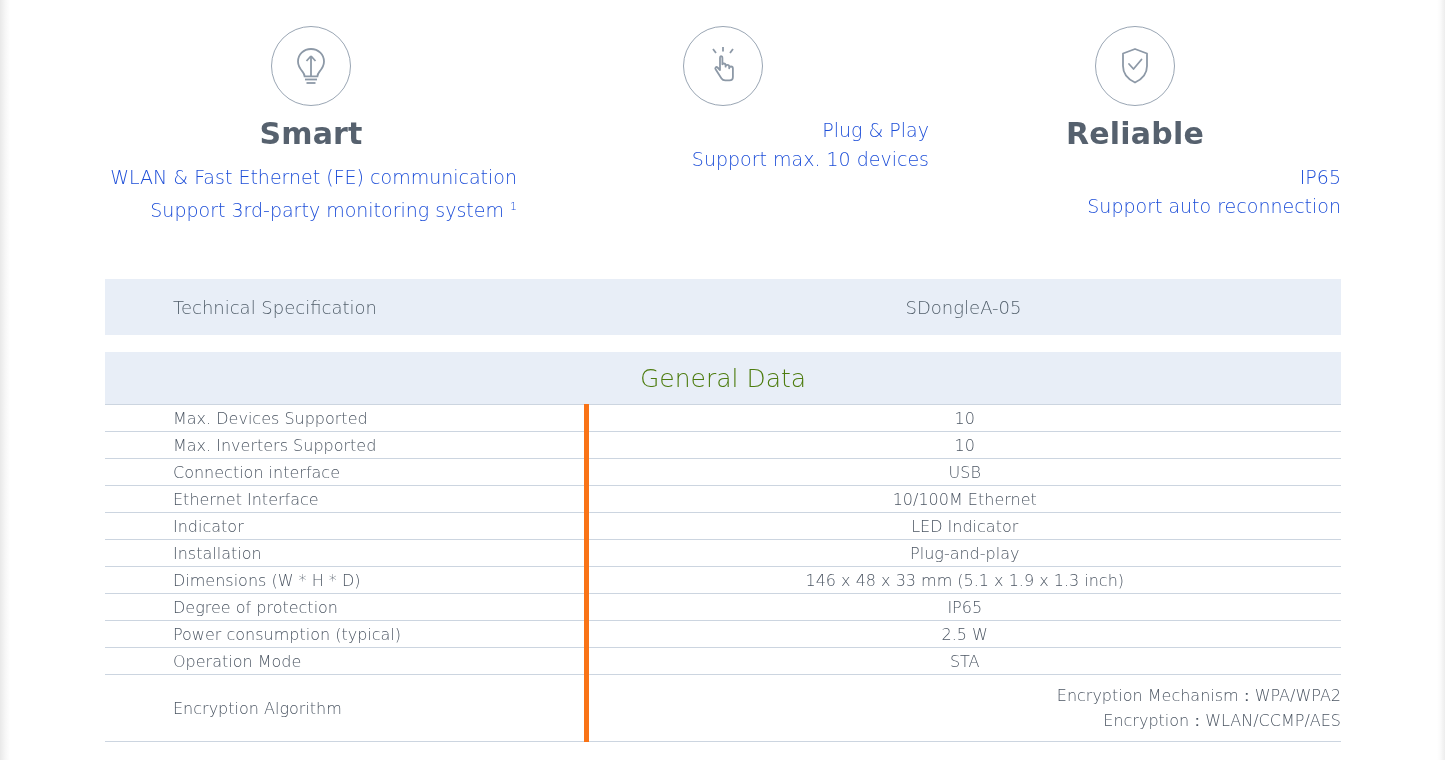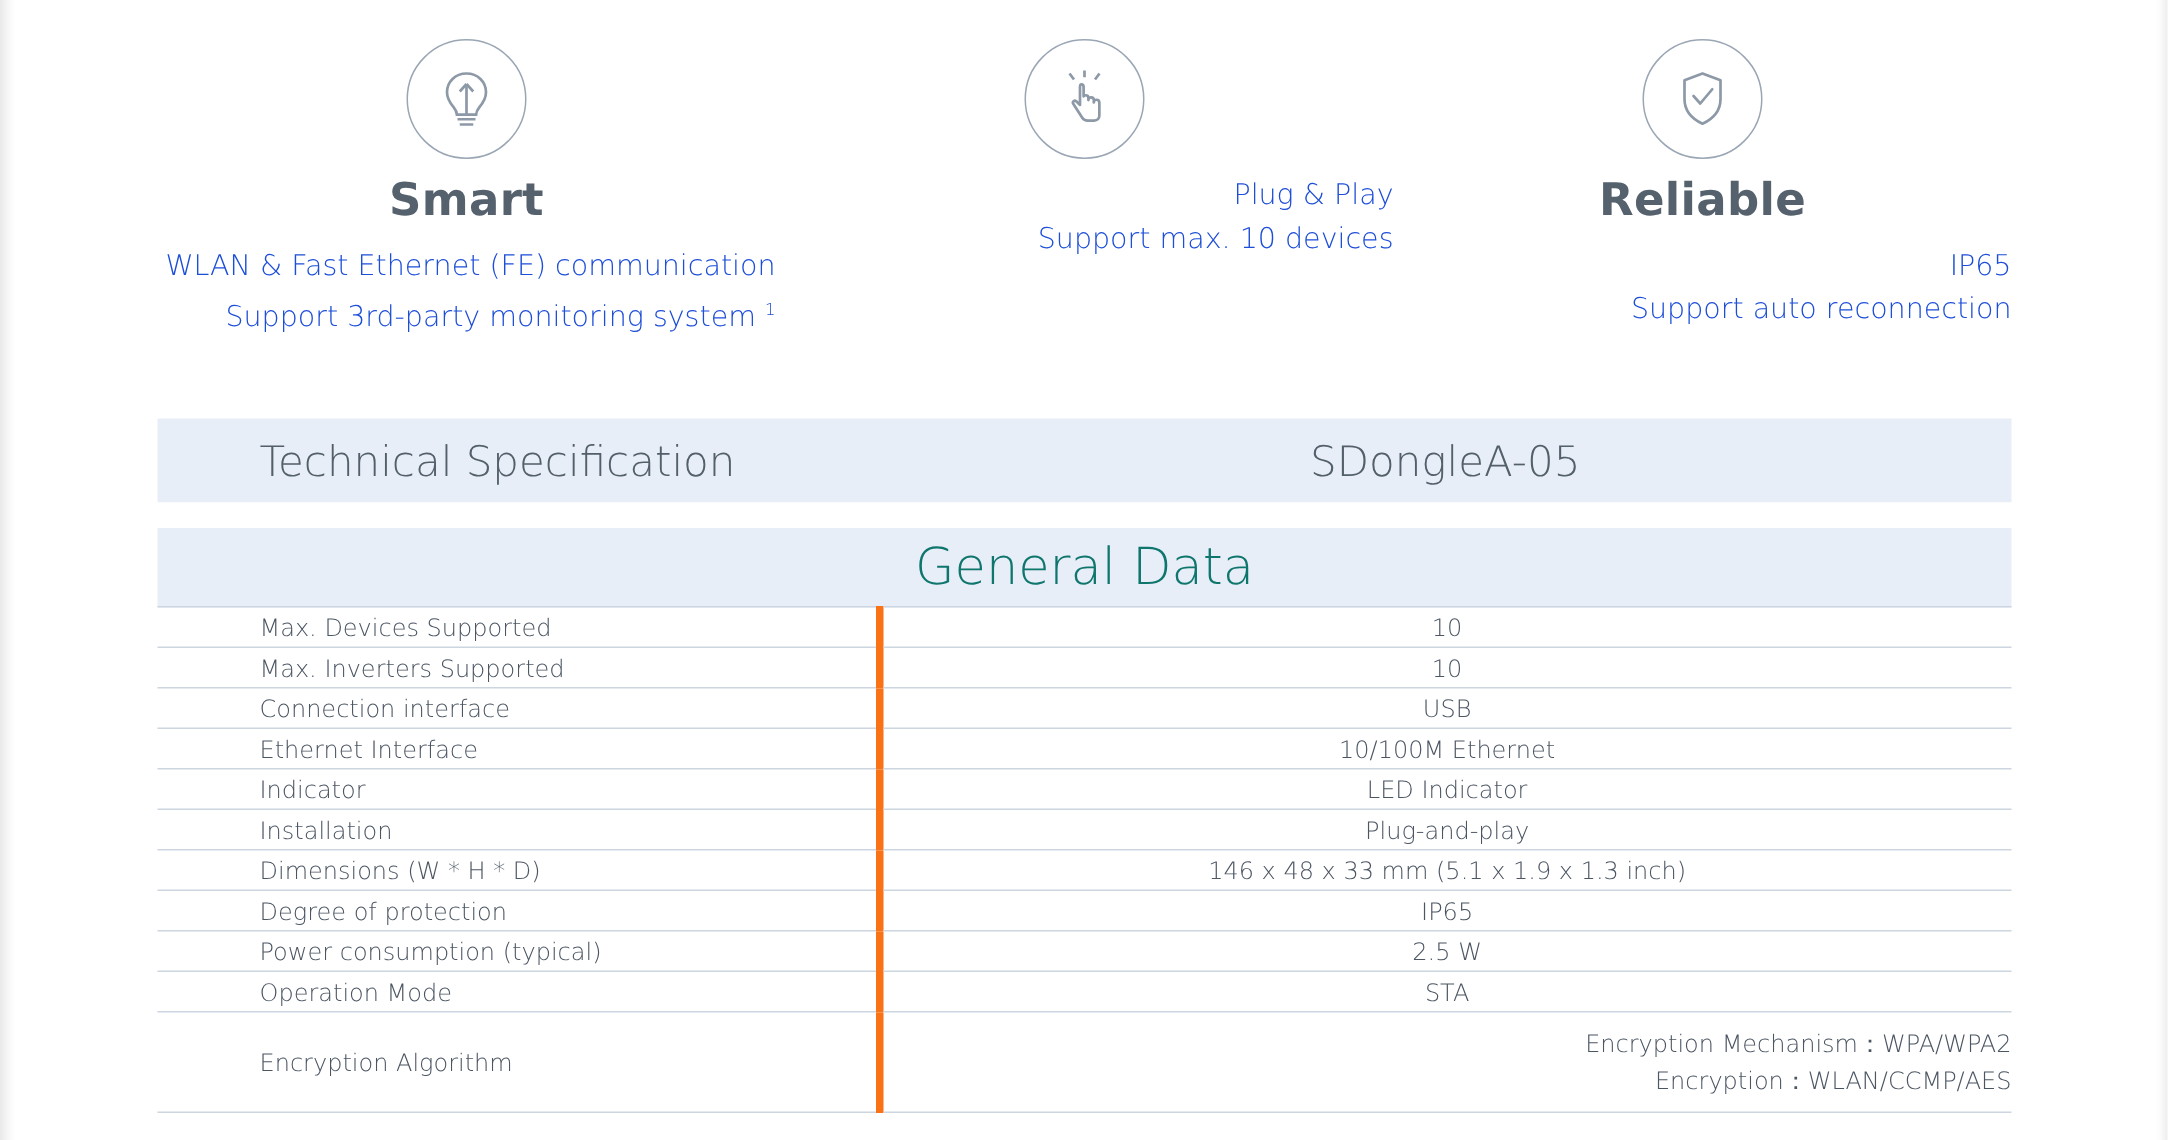--- a/index.html
+++ b/index.html
@@ -93,34 +93,34 @@
   .spec-table col.c2 { width: 755px; }
 
   .spec-table td {
     padding: 0;
     vertical-align: middle;
   }
 
   tr.header-row td {
     background: #e8eef7;
     height: 56px;
-    font-size: 28px;
+    font-size: 18px;
     color: #53606c;
     font-weight: 300;
   }
   tr.header-row td.left  { padding-left: 68px; }
   tr.header-row td.right { text-align: center; margin-top: 36px; }
 
   tr.spacer-row td { height: 17px; background: #ffffff; border: none; }
 
   tr.section-row td {
     background: #e8eef7;
     height: 52px;
-    font-size: 34px;
-    color: #0f766e;
+    font-size: 25px;
+    color: #4d7c0f;
     text-align: center;
     font-weight: 300;
   }
 
   tr.data-row td {
     height: 26px;
     font-size: 16px;
     color: #4c5663;
     border-bottom: 1px solid #ccd5e0;
     font-weight: 300;

